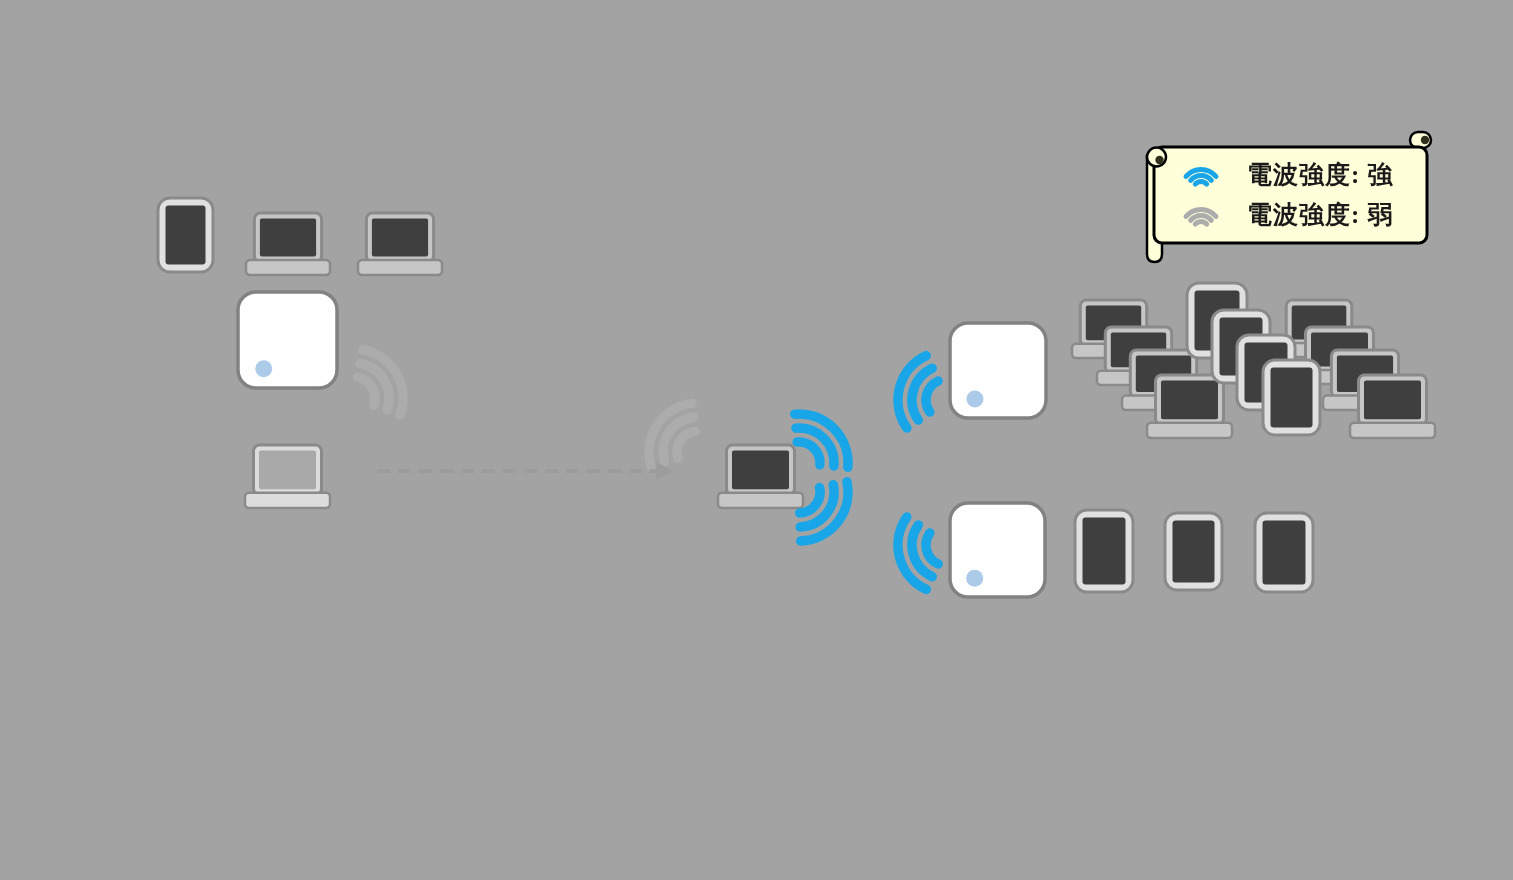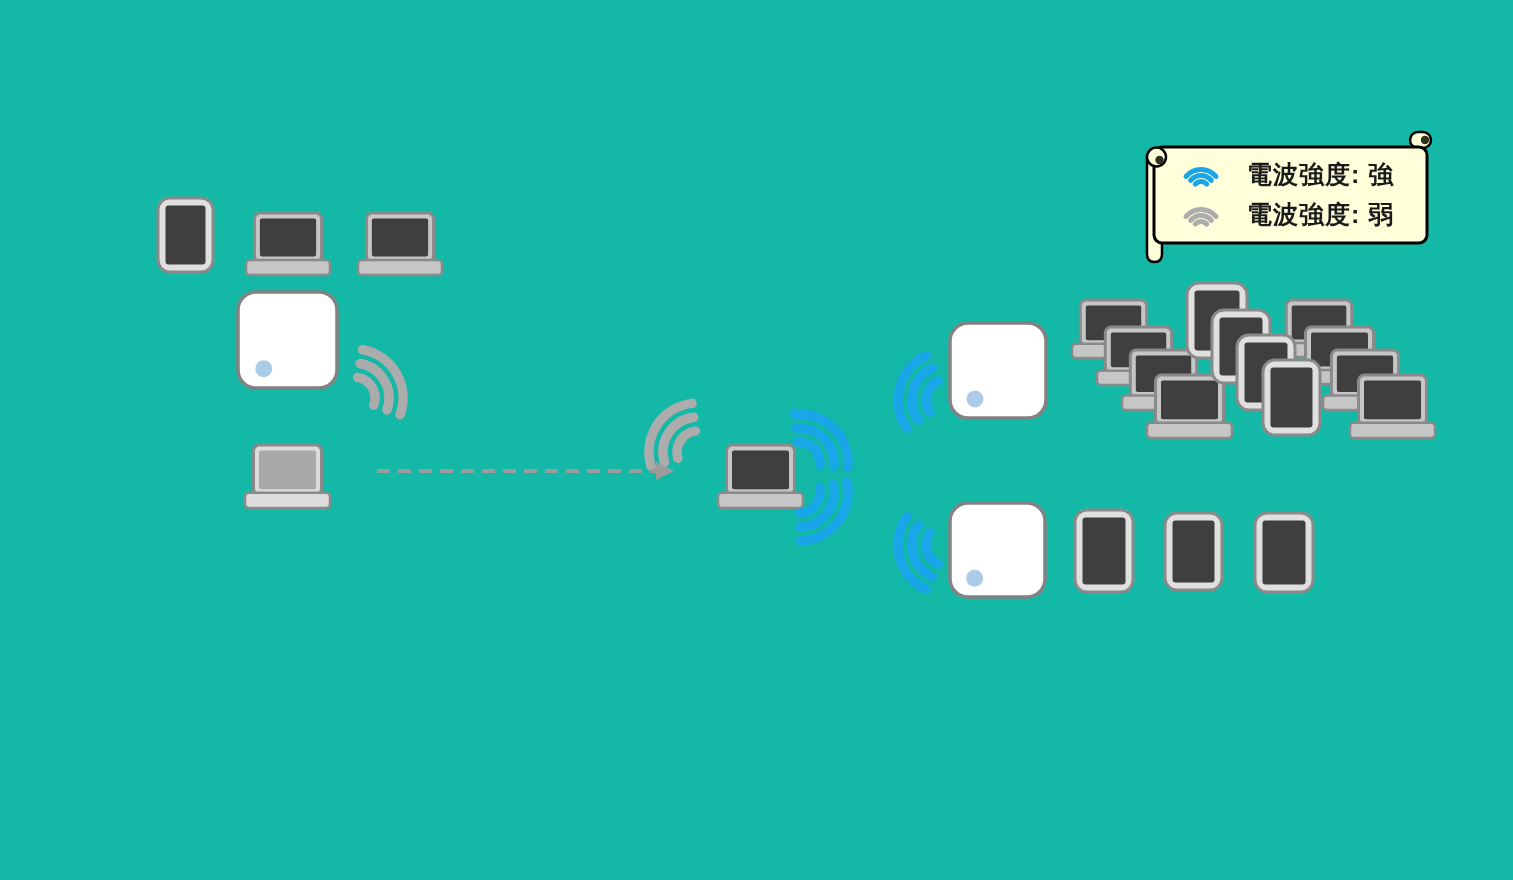--- a/index.html
+++ b/index.html
@@ -11,21 +11,21 @@
   .legend{position:absolute;left:1143px;top:128px;width:292px;height:140px;}
   .legend svg.scroll{position:absolute;left:0;top:0;}
   .legend-row{position:absolute;left:36px;display:flex;align-items:center;gap:24px;height:34px;}
   .legend-row .label{font-size:25px;font-weight:bold;color:#1a1a1a;letter-spacing:1px;white-space:nowrap;}
   .row-0{top:29px;}
   .row-1{top:69px;align-items:flex-end;}
 </style>
 </head>
 <body>
 
-<div class="stage" style="background: #14b8a6;">
+<div class="stage" style="background: #a3a3a3; font-family: Liberation Serif, serif;">
 
   <svg class="diagram" id="diagram" width="1513" height="880" viewBox="0 0 1513 880">
       <g>
         <rect x="158" y="198" width="55" height="74" rx="12" fill="#E0E0E0" stroke="#8A8A8A" stroke-width="3"></rect>
         <rect x="165.5" y="205.5" width="40" height="59" rx="3" fill="#3F3F3F"></rect>
       </g>
       <g>
         <rect x="254.4" y="213" width="67.2" height="48.980000000000004" rx="6" fill="#C6C6C6" stroke="#8A8A8A" stroke-width="3"></rect>
         <rect x="259.9" y="218.5" width="56.2" height="37.980000000000004" rx="2" fill="#3F3F3F"></rect>
         <rect x="246" y="259.98" width="84" height="15.019999999999996" rx="4" fill="#C6C6C6" stroke="#8A8A8A" stroke-width="2.5"></rect>

